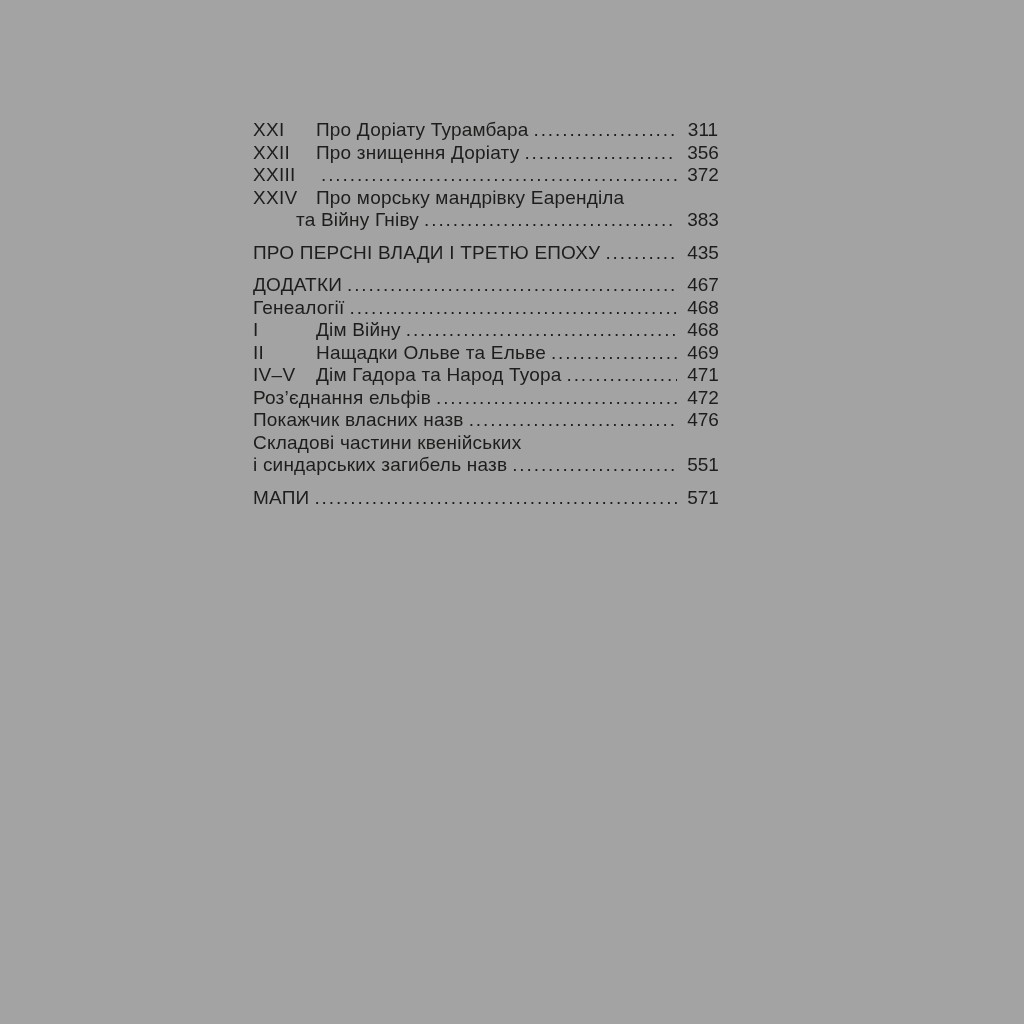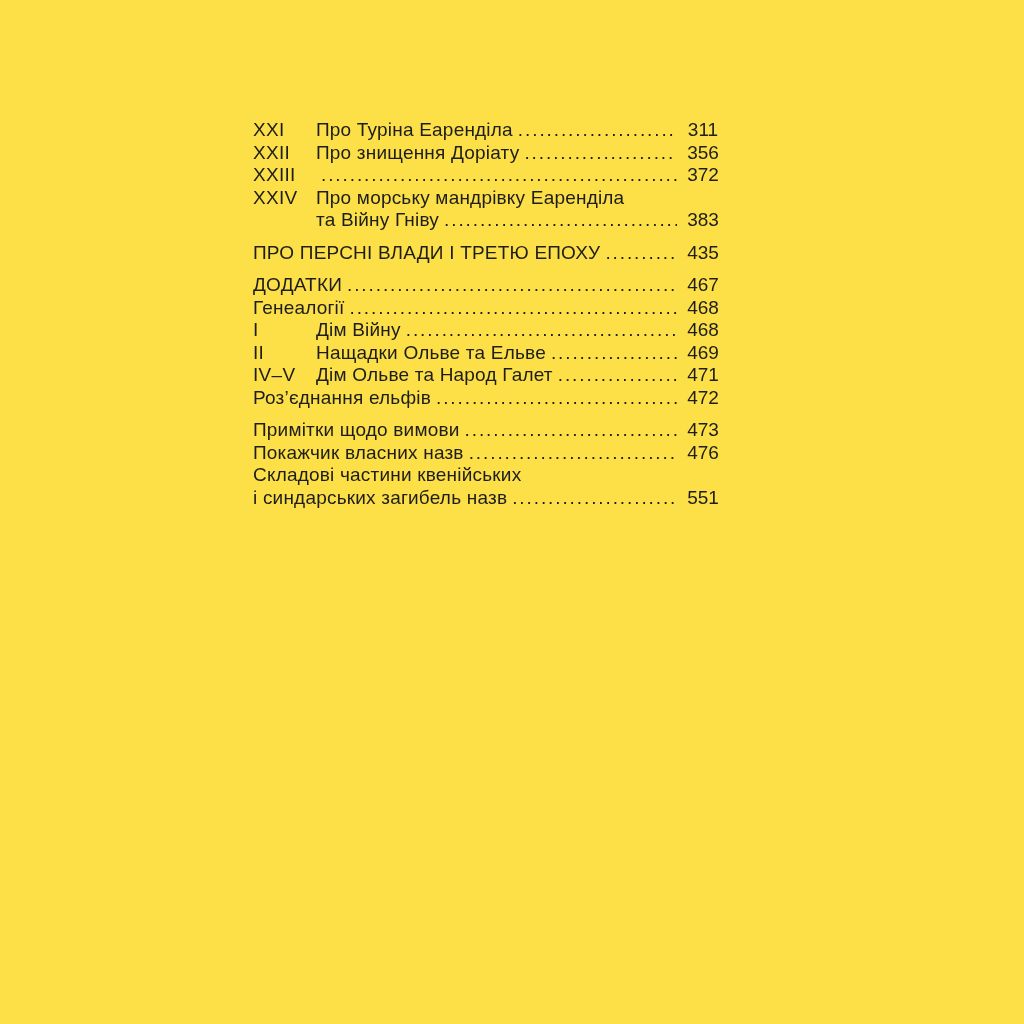--- a/index.html
+++ b/index.html
@@ -11,41 +11,41 @@
   body {
     width: 1024px;
     height: 1024px;
     position: relative;
     font-family: "Liberation Sans", "DejaVu Sans", sans-serif;
     color: #1d1d1b;
   }
   .book-page {
     position: absolute;
     inset: 0;
-    background: #fde047;
+    background: #a3a3a3;
   }
   .toc {
     position: absolute;
     left: 253px;
     top: 119px;
     width: 468px;
     font-size: 19px;
   }
   .row {
     display: flex;
     align-items: baseline;
     line-height: 22.5px;
     white-space: nowrap;
   }
   .sec { margin-top: 10px; }
   .num {
     flex: 0 0 63px;
     letter-spacing: 0.3px;
   }
-  .ind { margin-left: 63px; }
+  .ind { margin-left: 43px; }
   .title {
     flex: 0 0 auto;
     letter-spacing: 0.2px;
   }
   .dots {
     flex: 1 1 auto;
     overflow: hidden;
     margin-left: 5px;
     margin-right: 3px;
     letter-spacing: 1.9px;
@@ -62,21 +62,21 @@
   }
 </style>
 </head>
 <body>
 
 <div class="book-page">
   <div class="toc">
 
     <div class="row">
       <span class="num">XXI</span>
-      <span class="title">Про Туріна Еаренділа</span>
+      <span class="title">Про Доріату Турамбара</span>
       <span class="dots"></span>
       <span class="pnum">311</span>
     </div>
 
     <div class="row">
       <span class="num">XXII</span>
       <span class="title">Про знищення Доріату</span>
       <span class="dots"></span>
       <span class="pnum">356</span>
     </div>
@@ -127,48 +127,48 @@
     <div class="row">
       <span class="num">II</span>
       <span class="title">Нащадки Ольве та Ельве</span>
       <span class="dots"></span>
       <span class="pnum">469</span>
     </div>
 
 
     <div class="row">
       <span class="num">IV–V</span>
-      <span class="title">Дім Ольве та Народ Галет</span>
+      <span class="title">Дім Гадора та Народ Туора</span>
       <span class="dots"></span>
       <span class="pnum">471</span>
     </div>
 
     <div class="row">
       <span class="title">Роз’єднання ельфів</span>
       <span class="dots"></span>
       <span class="pnum">472</span>
     </div>
 
-    <div class="row sec">
-      <span class="title">Примітки щодо вимови</span>
-      <span class="dots"></span>
-      <span class="pnum">473</span>
-    </div>
 
     <div class="row">
       <span class="title">Покажчик власних назв</span>
       <span class="dots"></span>
       <span class="pnum">476</span>
     </div>
 
     <div class="row">
       <span class="title">Складові частини квенійських</span>
     </div>
 
     <div class="row">
       <span class="title">і синдарських загибель назв</span>
       <span class="dots"></span>
       <span class="pnum">551</span>
     </div>
 
+    <div class="row sec">
+      <span class="title">МАПИ</span>
+      <span class="dots"></span>
+      <span class="pnum">571</span>
+    </div>
 
   </div>
 </div>
 
 </body></html>

